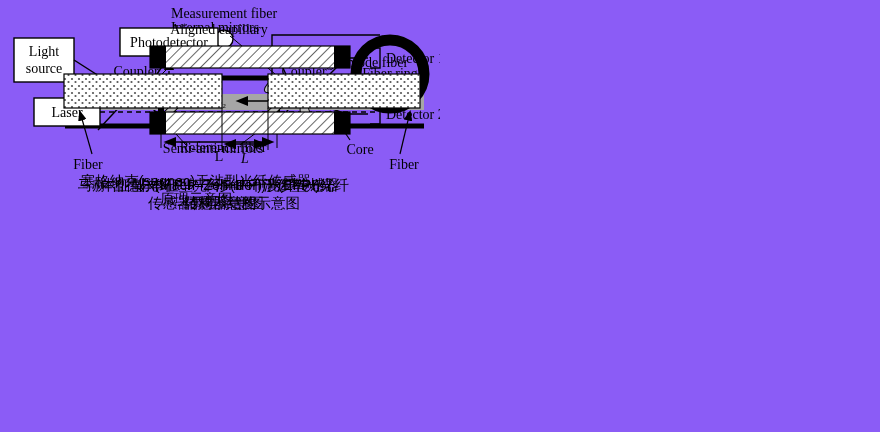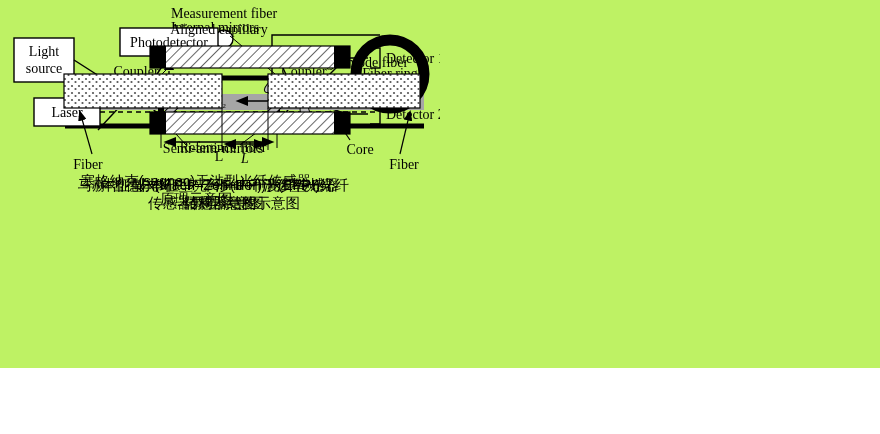--- a/index.html
+++ b/index.html
@@ -1,17 +1,17 @@
 <!DOCTYPE html>
 <html><head>
 <meta charset="utf-8">
 <style>
   html,body { margin:0; padding:0; background:#fff; }
   .canvas {
-    position:relative; width:880px; height:368px; background:#bef264;
+    position:relative; width:880px; height:432px; background:#8b5cf6;
     font-family:"Liberation Serif","DejaVu Serif",serif;
     overflow:hidden;
   }
   .canvas svg { position:absolute; display:block; }
   #svg-mz   { left:0;   top:0; }
   #svg-ifpi { left:440; top:0; }
   #svg-sag  { left:0;   top:215; }
   #svg-efpi { left:440; top:215; }
 
   .ln    { fill:none; stroke:#000; stroke-width:1.4; }

